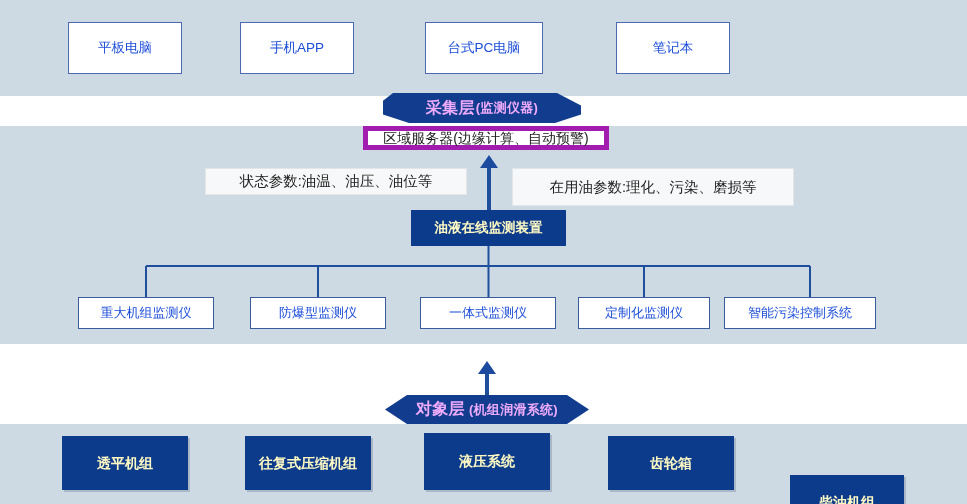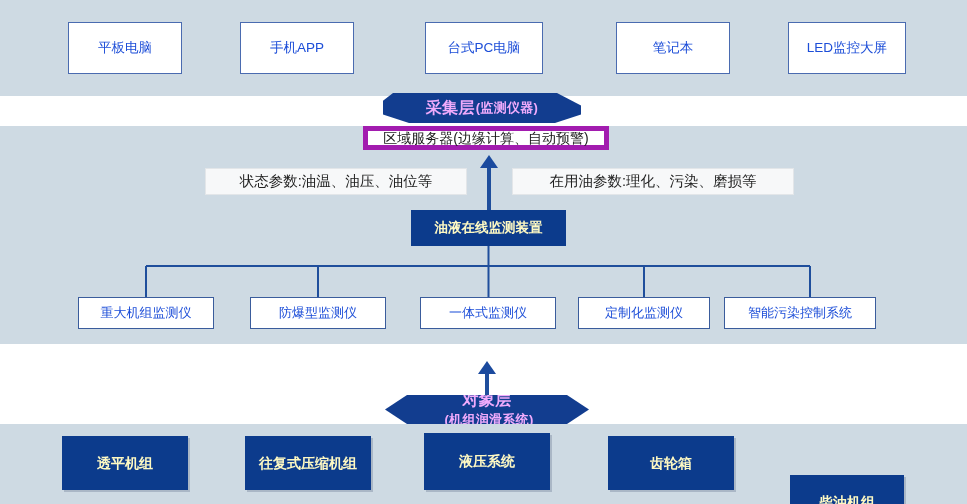--- a/index.html
+++ b/index.html
@@ -96,21 +96,20 @@
   }
   #banner-collect {
     clip-path: polygon(10px 0, calc(100% - 24px) 0, 100% 42%, 100% 72%,
                        calc(100% - 26px) 100%, 26px 100%, 0 72%, 0 26%);
     border-radius: 3px;
   }
   #banner-object {
     clip-path: polygon(22px 0, calc(100% - 22px) 0, 100% 50%,
                        calc(100% - 22px) 100%, 22px 100%, 0 50%);
     border-radius: 3px;
-    flex-direction: column;
   }
   .banner .b-main {
     font-size: 16px;
     font-weight: 700;
   }
   .banner .b-sub {
     font-size: 13px;
     font-weight: 700;
     margin-left: 1px;
   }
@@ -144,40 +143,37 @@
   </div>
   <div class="node outline top" style="left:240px; top:22px; width:114px; height:52px;">
     <span>手机APP</span>
   </div>
   <div class="node outline top" style="left:425px; top:22px; width:118px; height:52px;">
     <span>台式PC电脑</span>
   </div>
   <div class="node outline top" style="left:616px; top:22px; width:114px; height:52px;">
     <span>笔记本</span>
   </div>
-  <div class="node outline top" style="left:788px; top:22px; width:118px; height:52px;">
-    <span>LED监控大屏</span>
-  </div>
 
   <div class="banner" id="banner-collect" style="left:383px; top:93px; width:198px; height:30px;">
     <span class="b-main">采集层</span>
     <span class="b-sub">(监测仪器)</span>
   </div>
 
   <div class="node chip server" style="left:363px; top:126px; width:246px; height:24px;">
     <span>区域服务器(边缘计算、自动预警)</span>
   </div>
 
   <div class="line" style="left:487px; top:168px; width:4px; height:42px;"></div>
   <div class="arrow-up" style="left:480px; top:155px;"></div>
 
   <div class="node chip" style="left:205px; top:168px; width:262px; height:27px;">
     <span>状态参数:油温、油压、油位等</span>
   </div>
-  <div class="node chip" style="left:512px; top:168px; width:282px; height:27px;">
+  <div class="node chip" style="left:512px; top:168px; width:282px; height:38px;">
     <span>在用油参数:理化、污染、磨损等</span>
   </div>
 
   <div class="node solid" style="left:411px; top:210px; width:155px; height:36px;">
     <span>油液在线监测装置</span>
   </div>
 
   <svg class="conn" width="967" height="504" style="left:0; top:0;">
 
     <line x1="488.5" y1="246" x2="488.5" y2="266" stroke="#1f4e9c" stroke-width="2"></line>

